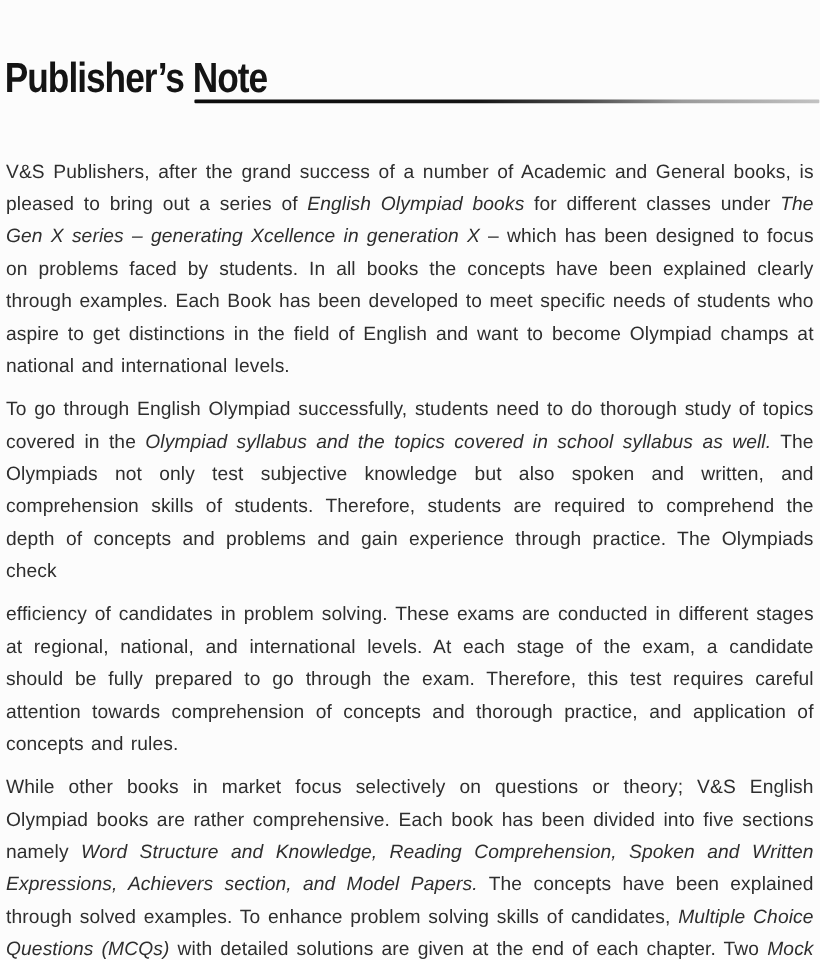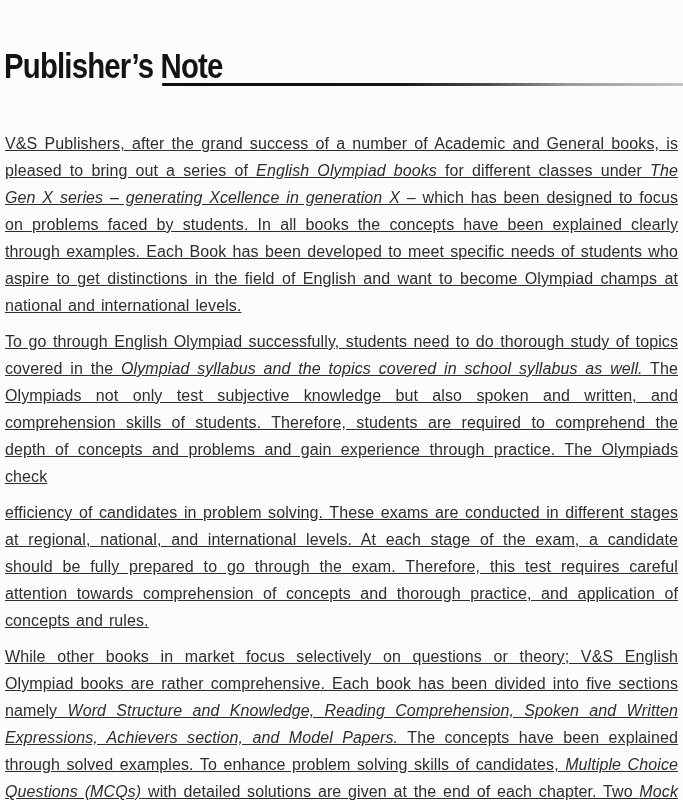--- a/index.html
+++ b/index.html
@@ -13,21 +13,20 @@
     background:var(--bg);
     font-family:"Liberation Sans", sans-serif;
     color:var(--text);
     overflow:hidden;
   }
   .page{
     width:683px;
     height:652px;
     padding:44px 4px 12px 4px;
     position:relative;
-    text-decoration:underline;
   }
   .header{
     position:relative;
     height:52px;
     margin-bottom:34px;
   }
   .title{
     display:inline-block;
     font-size:35px;
     font-weight:700;

